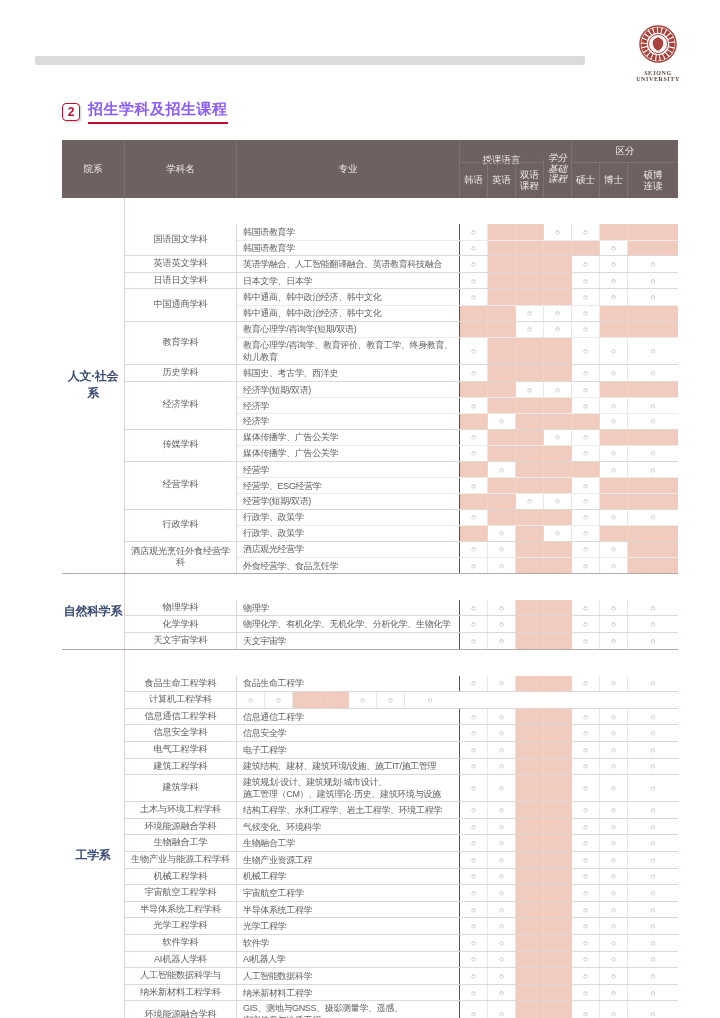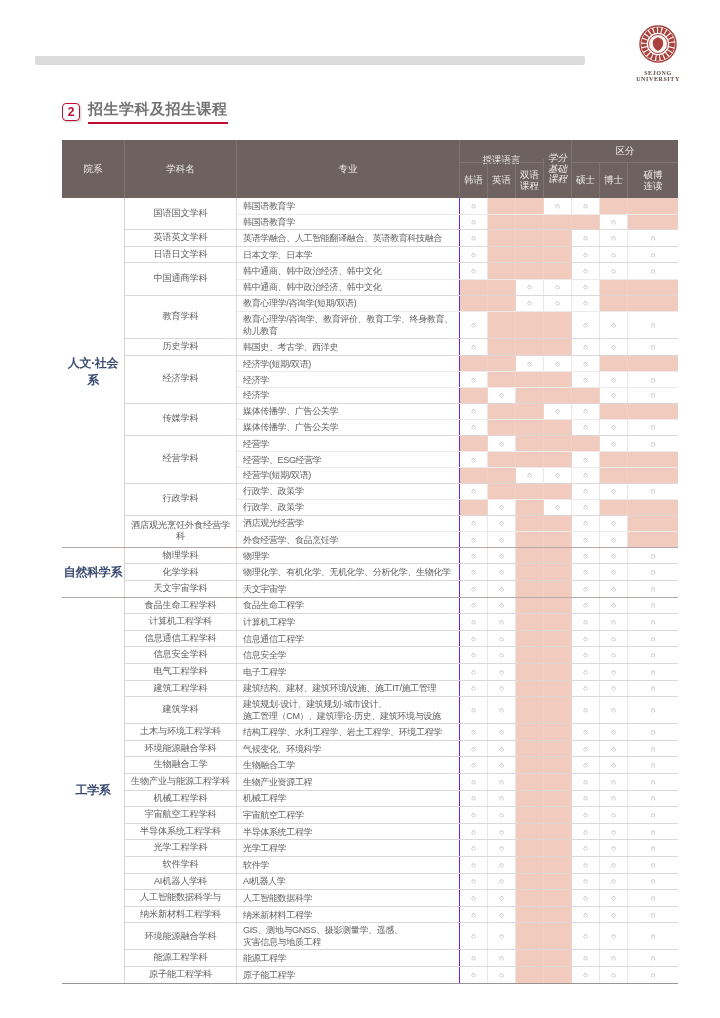--- a/index.html
+++ b/index.html
@@ -22,21 +22,21 @@
     font-size: 6px; letter-spacing: 0.6px; color: #5f4a42; font-weight: bold;
   }
   .title-row { position: absolute; left: 62px; top: 100px; display: flex; align-items: center; gap: 8px; }
   .sec-icon {
     width: 18px; height: 18px; border: 1.6px solid #c00c30; border-radius: 4px;
     color: #c00c30; font-weight: bold; font-size: 12px;
     display: flex; align-items: center; justify-content: center;
     box-shadow: 1.5px 1.5px 0 #dedede; background: #fff;
   }
   .page-title {
-    font-size: 15px; font-weight: bold; color: #737373;
+    font-size: 15px; font-weight: bold; color: #8b5cf6;
     border-bottom: 2px solid #c00c30; padding-bottom: 3px; letter-spacing: 0.5px;
   }
   
   .table { position: absolute; left: 62px; top: 140px; width: 616px; color: #5f5f5f; }
   .thead {
     display: grid;
     grid-template-columns: 63px 112px 223px 28px 28px 28px 28px 28px 28px 50px;
     grid-template-rows: 22px 36px;
     background: #6d6260; color: #f3eeeb;
   }
@@ -64,21 +64,21 @@
   .dept-block { display: flex; border-top: 1px solid #b3aaa7; }
   .dept-block:first-child { border-top: none; }
   .dept-cell {
     width: 63px; flex: none;
     display: flex; align-items: center; justify-content: center;
     color: #3a4c72; font-weight: bold; font-size: 12px; letter-spacing: -0.3px;
     border-right: 1px solid #d9d4d2; text-align: center;
   }
   .groups { flex: 1; min-width: 0; }
   .subject-group { display: flex; border-top: 1px solid #ddd8d6; }
-  .subject-group:first-child { border-top: none; }
+  .subject-group:first-child { border-top: none; margin-top: 26px; }
   .subject-cell {
     width: 112px; flex: none; padding: 1px 2px;
     display: flex; align-items: center; justify-content: center; text-align: center;
     font-size: 9.2px; line-height: 11.5px; letter-spacing: -0.2px;
     border-right: 1px solid #ddd8d6;
   }
   .rows { flex: 1; min-width: 0; }
   .row { display: flex; border-top: 1px solid #edebe9; min-height: 15.6px; }
   .row:first-child { border-top: none; }
   .major-cell {
@@ -483,21 +483,20 @@
                   <div class="mark-cell">○</div>
                   <div class="mark-cell">○</div>
                   <div class="mark-cell wide">○</div>
                 </div>
               </div>
             </div>
             <div class="subject-group">
               <div class="subject-cell">计算机工程学科</div>
               <div class="rows">
                 <div class="row">
-                  <div class="major-cell">计算机工程学</div>
                   <div class="mark-cell">○</div>
                   <div class="mark-cell">○</div>
                   <div class="mark-cell shaded"></div>
                   <div class="mark-cell shaded"></div>
                   <div class="mark-cell">○</div>
                   <div class="mark-cell">○</div>
                   <div class="mark-cell wide">○</div>
                 </div>
               </div>
             </div>

